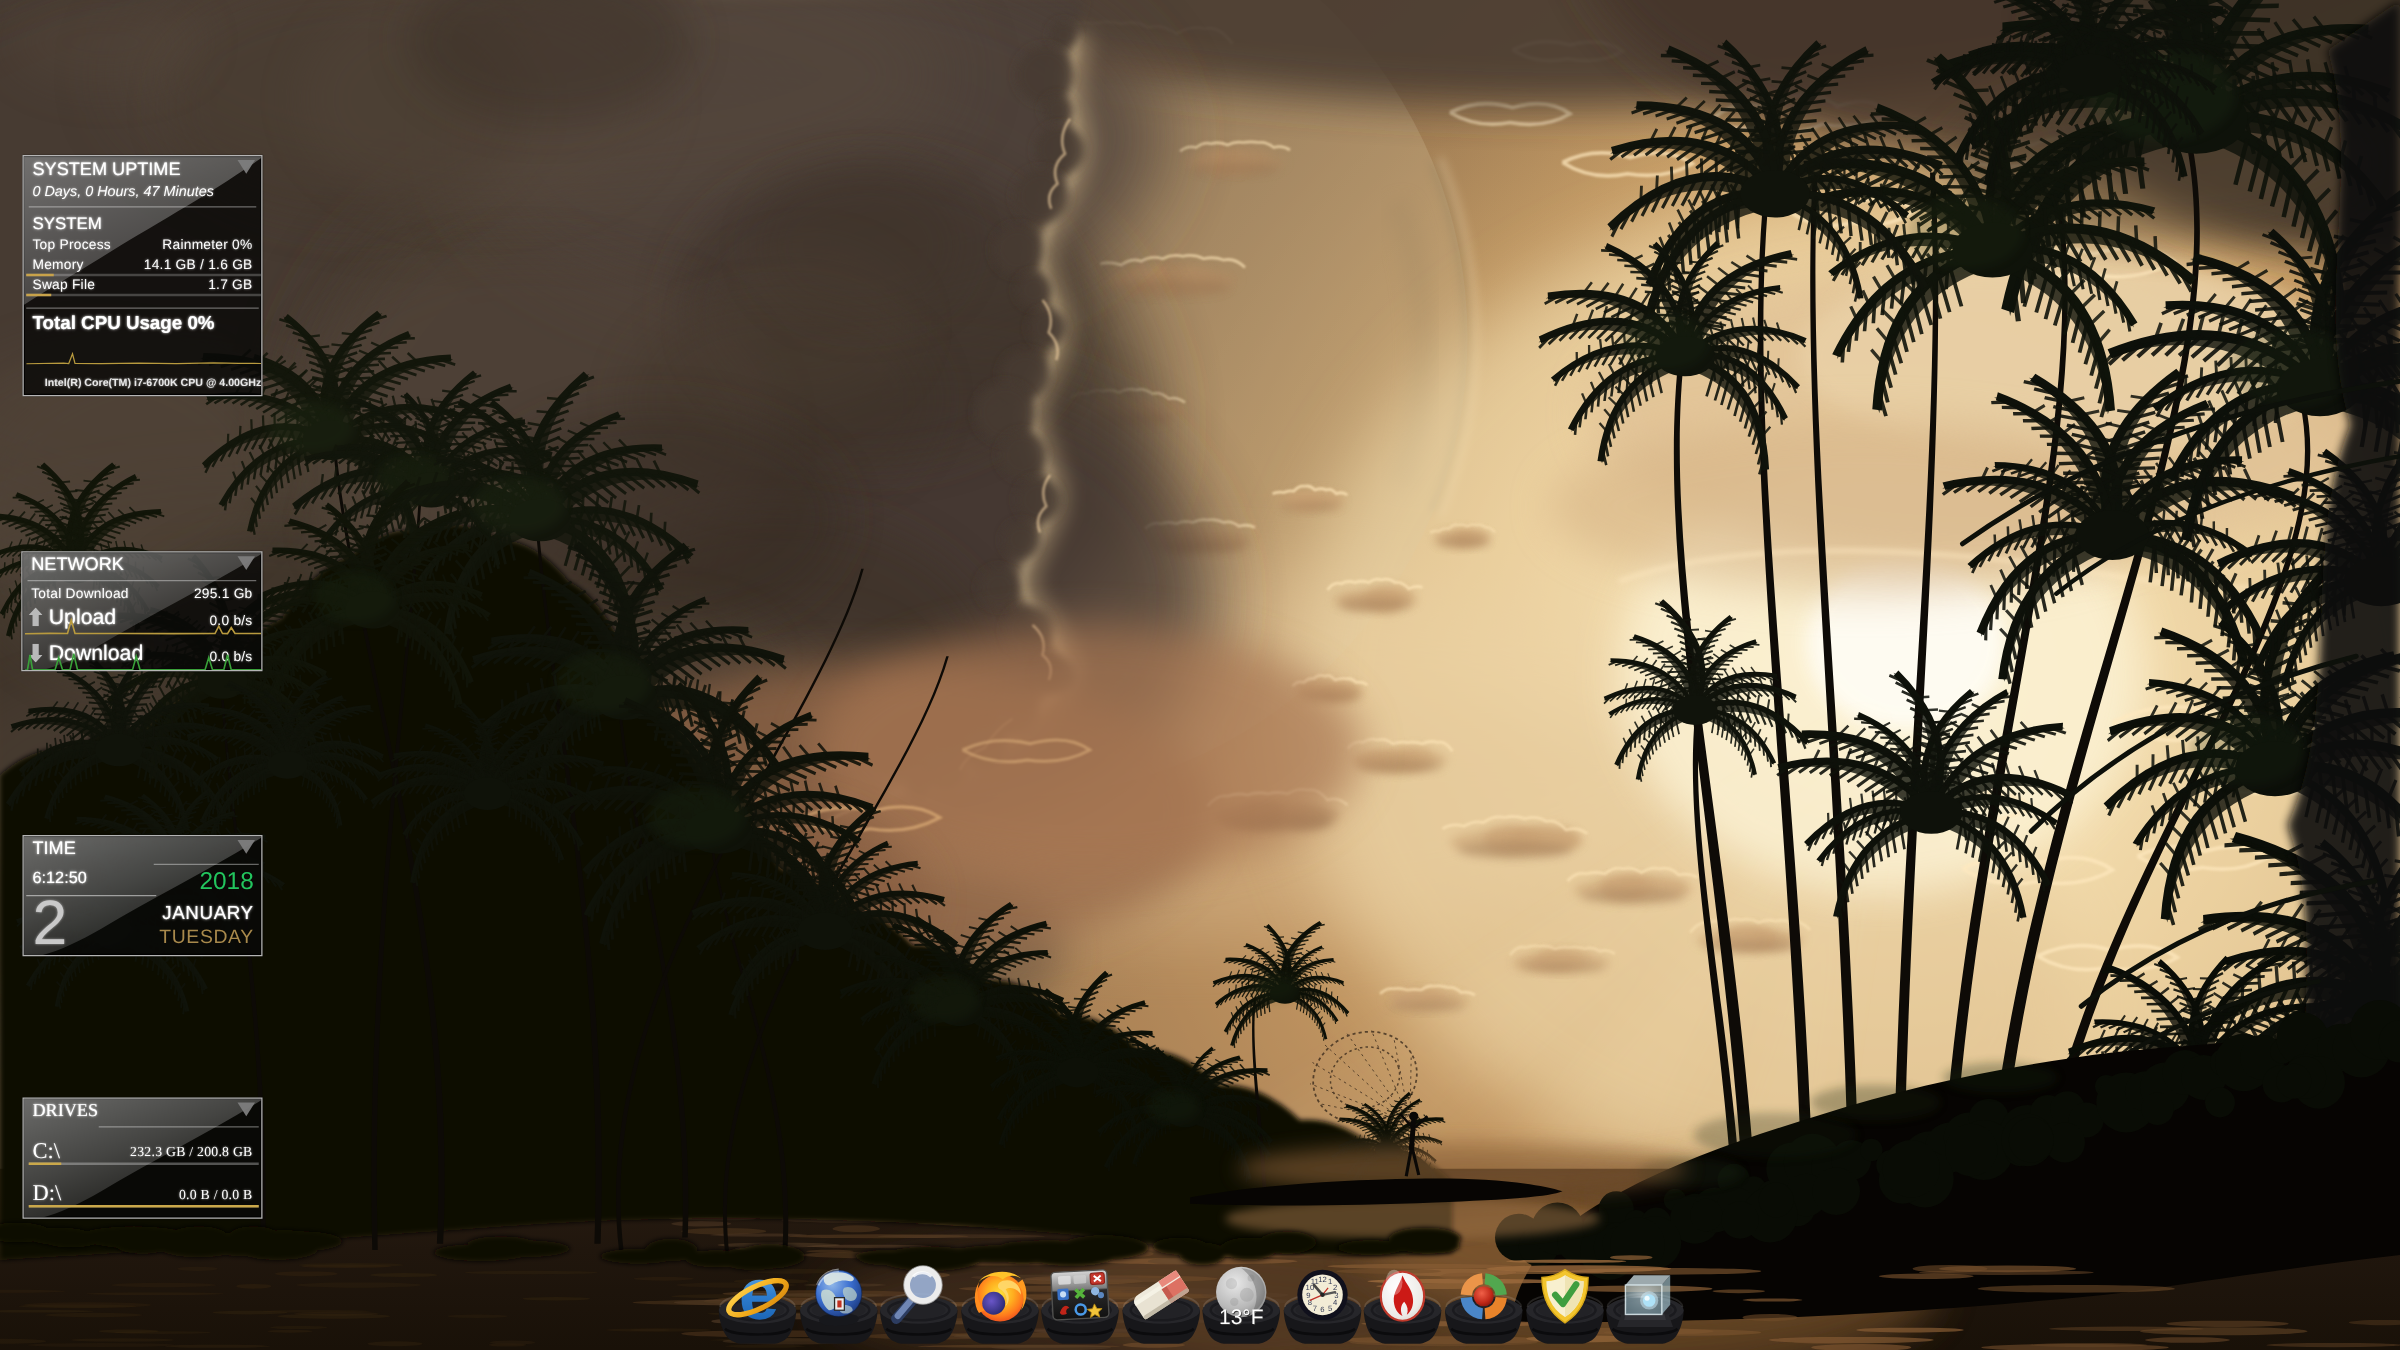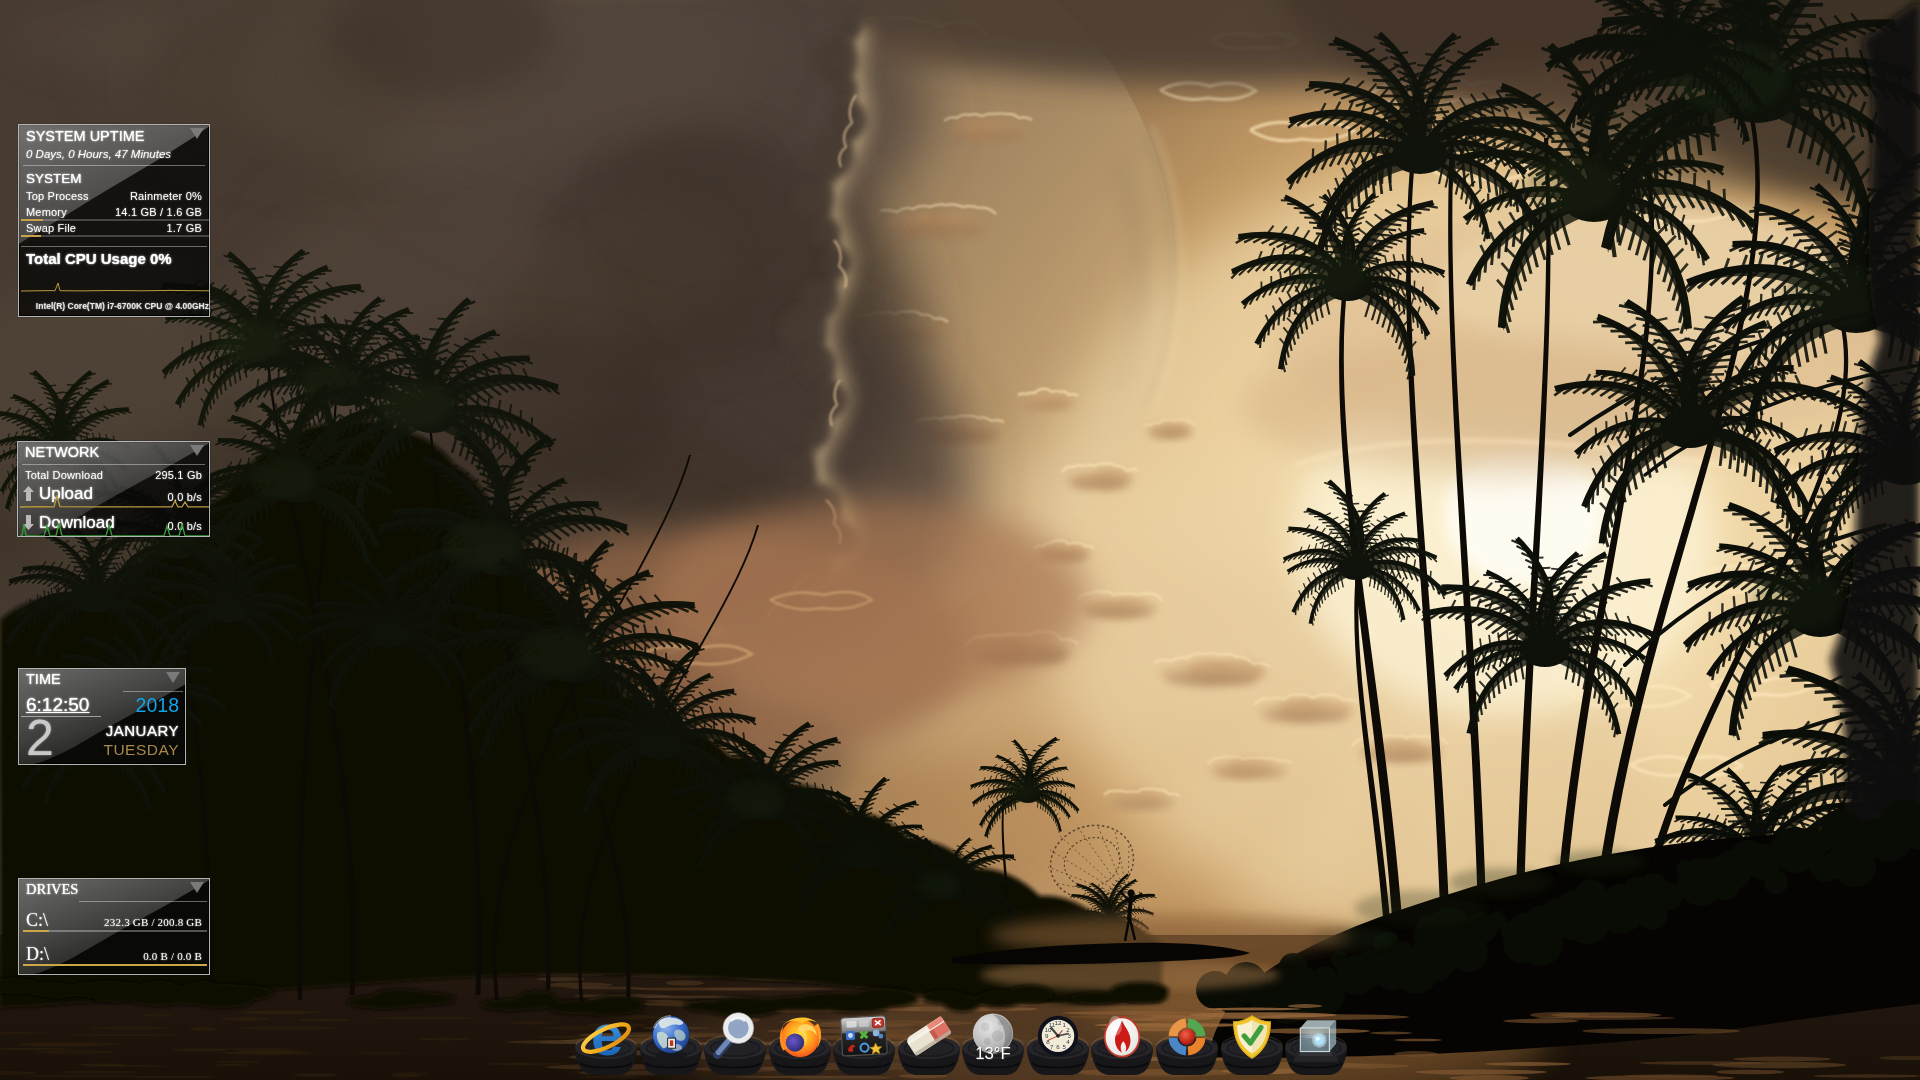--- a/index.html
+++ b/index.html
@@ -1629,27 +1629,27 @@
  </div>
  <div class="t-glow" style="position:absolute;left:21px;top:71px;font-size:17px;">Download</div>
  <div class="row s-glow" style="top:78px;">
       <b>0.0 b/s</b>
     </div>
  <svg style="position:absolute;left:2px;top:80px;" width="189" height="15" viewBox="0 0 189 15">
   <path d="M0,14 L2,13.8 4,2 6,13.8 24,13.9 27,4 30,13.8 36,13.9 39,1 42,13.8 86,13.9 89,3 92,13.8 144,13.9 147,4 150,13.8 159,13.9 162,2 165,13.8 189,13.9" fill="none" stroke="#39a039" stroke-width="1.3"></path>
  </svg>
 </div>
 
-<div class="wg" style="left:18px; top:668px; width:168px; height:97px;">
+<div class="wg" style="left:18px; top:668px; width:192px; height:97px;">
  <div class="gloss" style="clip-path:path('M0,0 L192,0 C150,26 102,50 62,74 C38,88 18,96 0,98 L0,98 Z');"></div>
  <div class="tri"></div>
  <div class="t-glow" style="position:absolute;left:7px;top:2px;font-size:14.5px;">TIME</div>
  <div class="hr" style="top:22px; left:104px; right:2px;"></div>
- <div class="t-glow" style="position:absolute;left:7px;top:25px;font-size:19px;text-decoration:underline;">6:12:50</div>
- <div style="position:absolute;right:6px;top:25px;font-size:19.5px;color:#0ea5e9;">2018</div>
+ <div class="t-glow" style="position:absolute;left:7px;top:25px;font-size:13px;">6:12:50</div>
+ <div style="position:absolute;right:6px;top:25px;font-size:19.5px;color:#22c55e;">2018</div>
  <div class="hr" style="top:47px; left:2px; right:84px; background:rgba(255,255,255,0.5);"></div>
  <div style="position:absolute;left:7px;top:44px;font-size:50px;color:#c9c9c9;line-height:50px;" class="s-glow">2</div>
  <div class="t-glow" style="position:absolute;right:6px;top:53px;font-size:15px;letter-spacing:0.5px;">JANUARY</div>
  <div style="position:absolute;right:6px;top:72px;font-size:15.5px;letter-spacing:0.5px;color:#a8894c;">TUESDAY</div>
 </div>
 
 <div class="wg" style="left:18px; top:878px; width:192px; height:97px;font-family:Liberation Serif, serif;">
  <div class="gloss" style="clip-path:path('M0,0 L192,0 C150,26 102,50 62,74 C38,88 18,96 0,98 L0,98 Z');"></div>
  <div class="tri"></div>
  <div class="t-glow" style="position:absolute;left:7px;top:2px;font-size:14.5px;">DRIVES</div>

